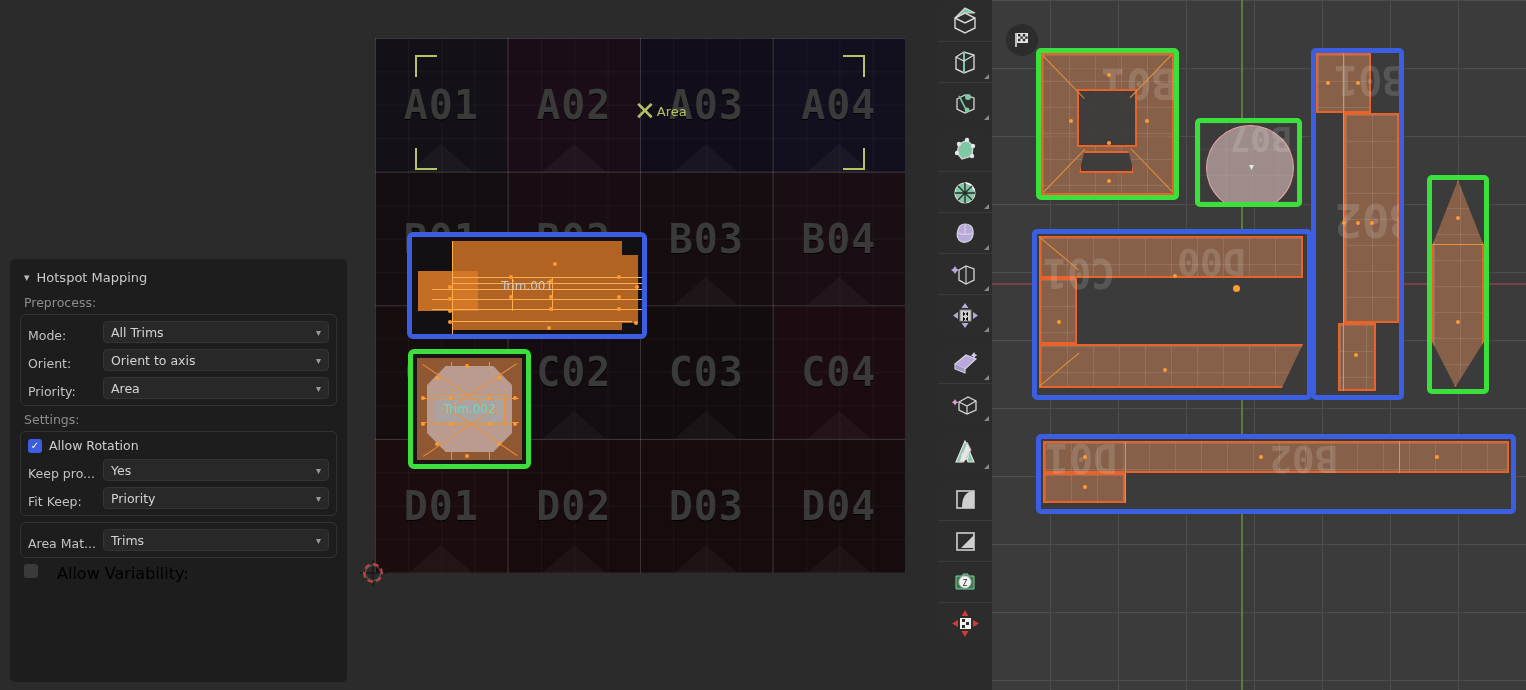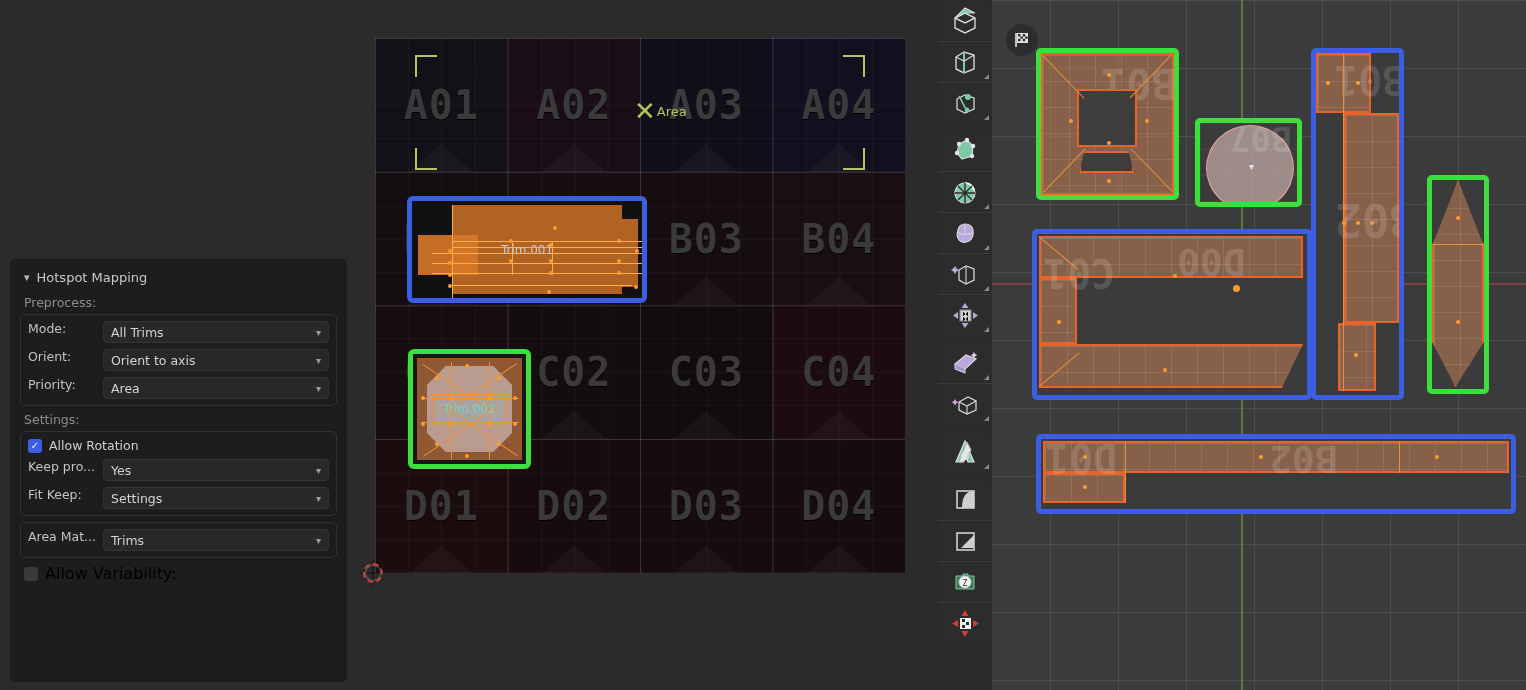--- a/index.html
+++ b/index.html
@@ -49,21 +49,21 @@
   .br-tr{ border-right:2px solid #b5c45e; border-top:2px solid #b5c45e; }
   .br-bl{ border-left:2px solid #b5c45e; border-bottom:2px solid #b5c45e; }
   .br-br{ border-right:2px solid #b5c45e; border-bottom:2px solid #b5c45e; }
 
   .trim-marker{ position:absolute; display:flex; align-items:center; gap:1px; }
   .trim-marker .x-glyph{ font-size:26px; color:#b5c45e; line-height:1; font-weight:300; }
   .trim-marker .x-label{ font-size:13px; color:#b5c45e; }
 
   
   .uv-sel{ position:absolute; border-radius:6px; }
-  .uv-sel.blue{ border:5px solid #3b5fe0; }
+  .uv-sel.blue{ border:5px solid #3b5fe0;margin-top:36px; }
   .uv-sel.green{ border:5px solid #3ce03c; }
   .uv-sel .inner{ position:absolute; inset:0; overflow:hidden; }
   .uv-name{
     position:absolute; left:50%; top:50%; transform:translate(-50%,-50%);
     font-size:12px; white-space:nowrap; pointer-events:none;
   }
   .uv-name.gray{ color:#c9c9c9; }
   .uv-name.teal{ color:#6fd8c0; }
 
   .cursor2d{ position:absolute; width:26px;height:26px; }
@@ -82,21 +82,21 @@
   }
   .panel-header{ display:flex; align-items:center; gap:7px; padding:3px 2px 8px 4px; }
   .panel-header .chev{ color:#b9b9b9; font-size:11px; }
   .panel-header .ptitle{ color:#c9c9c9; font-size:13px; }
 
   .grp-label{ color:#8d8d8d; font-size:12.5px; margin:2px 0 4px 4px; }
   .grp-box{
     border:1px solid #323232; border-radius:5px; padding:6px 7px;
     margin-bottom:6px; display:flex; flex-direction:column; gap:6px;
   }
-  .row{ display:flex; align-items:flex-start; gap:7px; }
+  .row{ display:flex; align-items:flex-end; gap:7px; }
   .row .lbl{ color:#c2c2c2; font-size:12.5px; width:68px; flex:none; }
   .dropdown{
     flex:1; height:22px; background:#282828; border:1px solid #343434; border-radius:4px;
     display:flex; align-items:center; padding:0 7px; position:relative;
     color:#d3d3d3; font-size:12.5px;
   }
   .dropdown .dv{ flex:1; }
   .dropdown .dchev{ color:#9a9a9a; font-size:10px; }
 
   .chk-row{ display:flex; align-items:center; gap:7px; }
@@ -106,21 +106,21 @@
     color:#fff; font-size:10px; line-height:1;
   }
   .chkbox.off{ background:#3a3a3a; color:transparent; }
   .chk-row .clbl{ color:#cfcfcf; font-size:12.5px; }
 
   .slider{
     height:21px; background:#545454; border-radius:4px;
     display:flex; align-items:center; justify-content:space-between;
     padding:0 10px; color:#e2e2e2; font-size:12.5px;
   }
-  .outside-row{ display:flex; align-items:center; gap:7px; margin-top:6px; margin-left:4px; }
+  .outside-row{ display:flex; align-items:flex-start; gap:19px; margin-top:6px; margin-left:4px; }
 
   
   #toolbar{
     position:absolute; left:938px; top:0px; width:54px; height:650px;
     display:flex; flex-direction:column; align-items:center; gap:0px;
   }
   .tgroup{ display:flex; flex-direction:column; background:#2c2c2c; border-radius:6px; overflow:hidden; margin-bottom:7px;}
   .tbtn{
     width:54px; height:42px; display:flex;align-items:center;justify-content:center;
     position:relative; background:#2c2c2c;
@@ -394,21 +394,21 @@
       <div class="row">
         <span class="lbl">Keep pro...</span>
         <div class="dropdown">
           <span class="dv">Yes</span>
           <span class="dchev">▾</span>
         </div>
       </div>
       <div class="row">
         <span class="lbl">Fit Keep:</span>
         <div class="dropdown">
-          <span class="dv">Settings</span>
+          <span class="dv">Priority</span>
           <span class="dchev">▾</span>
         </div>
       </div>
     </div>
 
     <div class="grp-box">
       <div class="row">
         <span class="lbl">Area Mat...</span>
         <div class="dropdown">
           <span class="dv">Trims</span>

